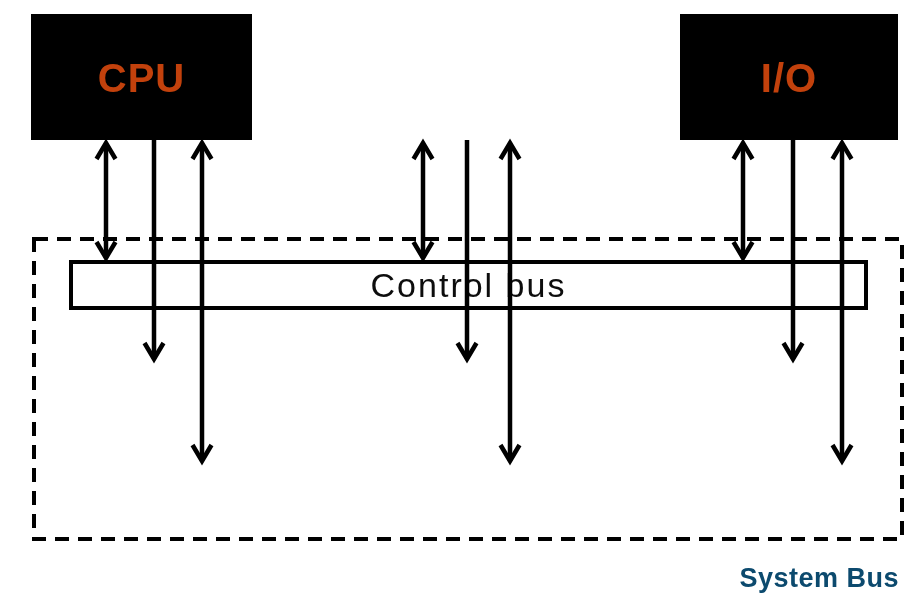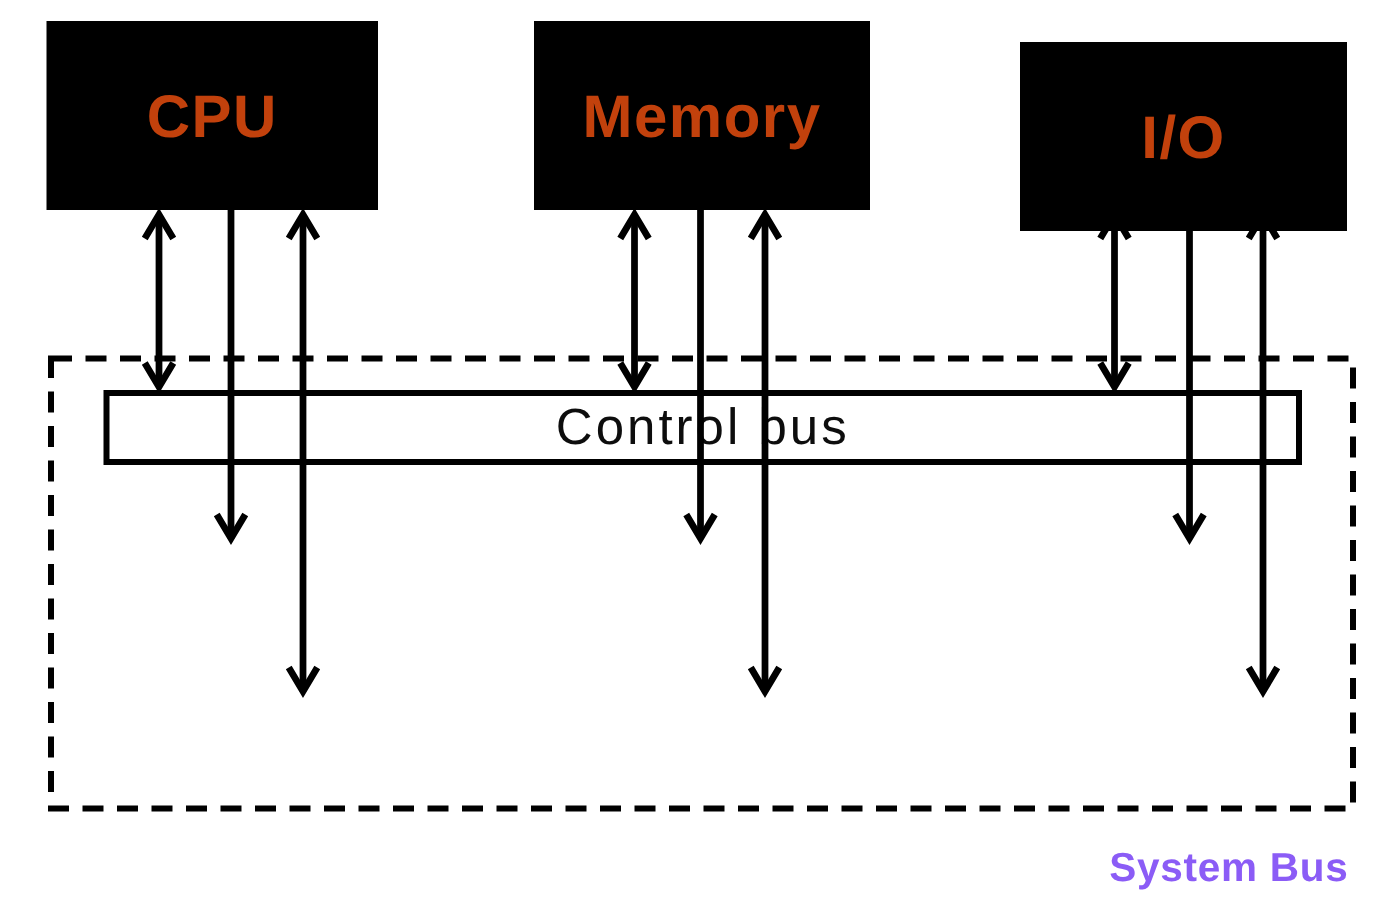--- a/index.html
+++ b/index.html
@@ -17,21 +17,21 @@
   }
   .block-label {
     color: #c2410c;
     font-size: 40px;
     font-weight: bold;
     letter-spacing: 1px;
     padding-top: 2px;
   }
   #block-cpu    { left: 31px;  top: 14px; width: 221px; height: 126px; }
   #block-memory { left: 356px; top: 14px; width: 224px; height: 126px; }
-  #block-io     { left: 680px; top: 28px; width: 218px; height: 126px; }
+  #block-io     { left: 680px; top: 14px; width: 218px; height: 126px; }
 
   .bus {
     position: absolute;
     left: 69px; width: 799px;
     background: #ffffff;
     border: 4px solid #000000;
     box-sizing: border-box;
     display: flex; align-items: center; justify-content: center;
   }
   #bus-control { top: 260px; height: 50px; }
@@ -52,36 +52,33 @@
     pointer-events: none;
   }
   #connector-layer path { stroke: #000000; fill: none; }
   .shaft   { stroke-width: 4.5px; }
   .chevron { stroke-width: 4.5px; stroke-linejoin: miter; }
   .dashed-boundary { stroke-width: 4px; stroke-dasharray: 14 9; }
 
   #caption {
     position: absolute;
     right: 17px; top: 563px;
-    color: #8b5cf6;
+    color: #0c4a6e;
     font-size: 27px;
     font-weight: bold;
     letter-spacing: 0.5px;
   }
 </style>
 </head>
 <body>
 
 <div id="canvas">
 
   <div class="block" id="block-cpu">
     <span class="block-label">CPU</span>
-  </div>
-  <div class="block" id="block-memory">
-    <span class="block-label">Memory</span>
   </div>
   <div class="block" id="block-io">
     <span class="block-label">I/O</span>
   </div>
 
   <div class="bus" id="bus-control">
     <span class="bus-label">Control bus</span>
   </div>
 
   <svg id="connector-layer" width="916" height="612" viewBox="0 0 916 612" xmlns="http://www.w3.org/2000/svg">

